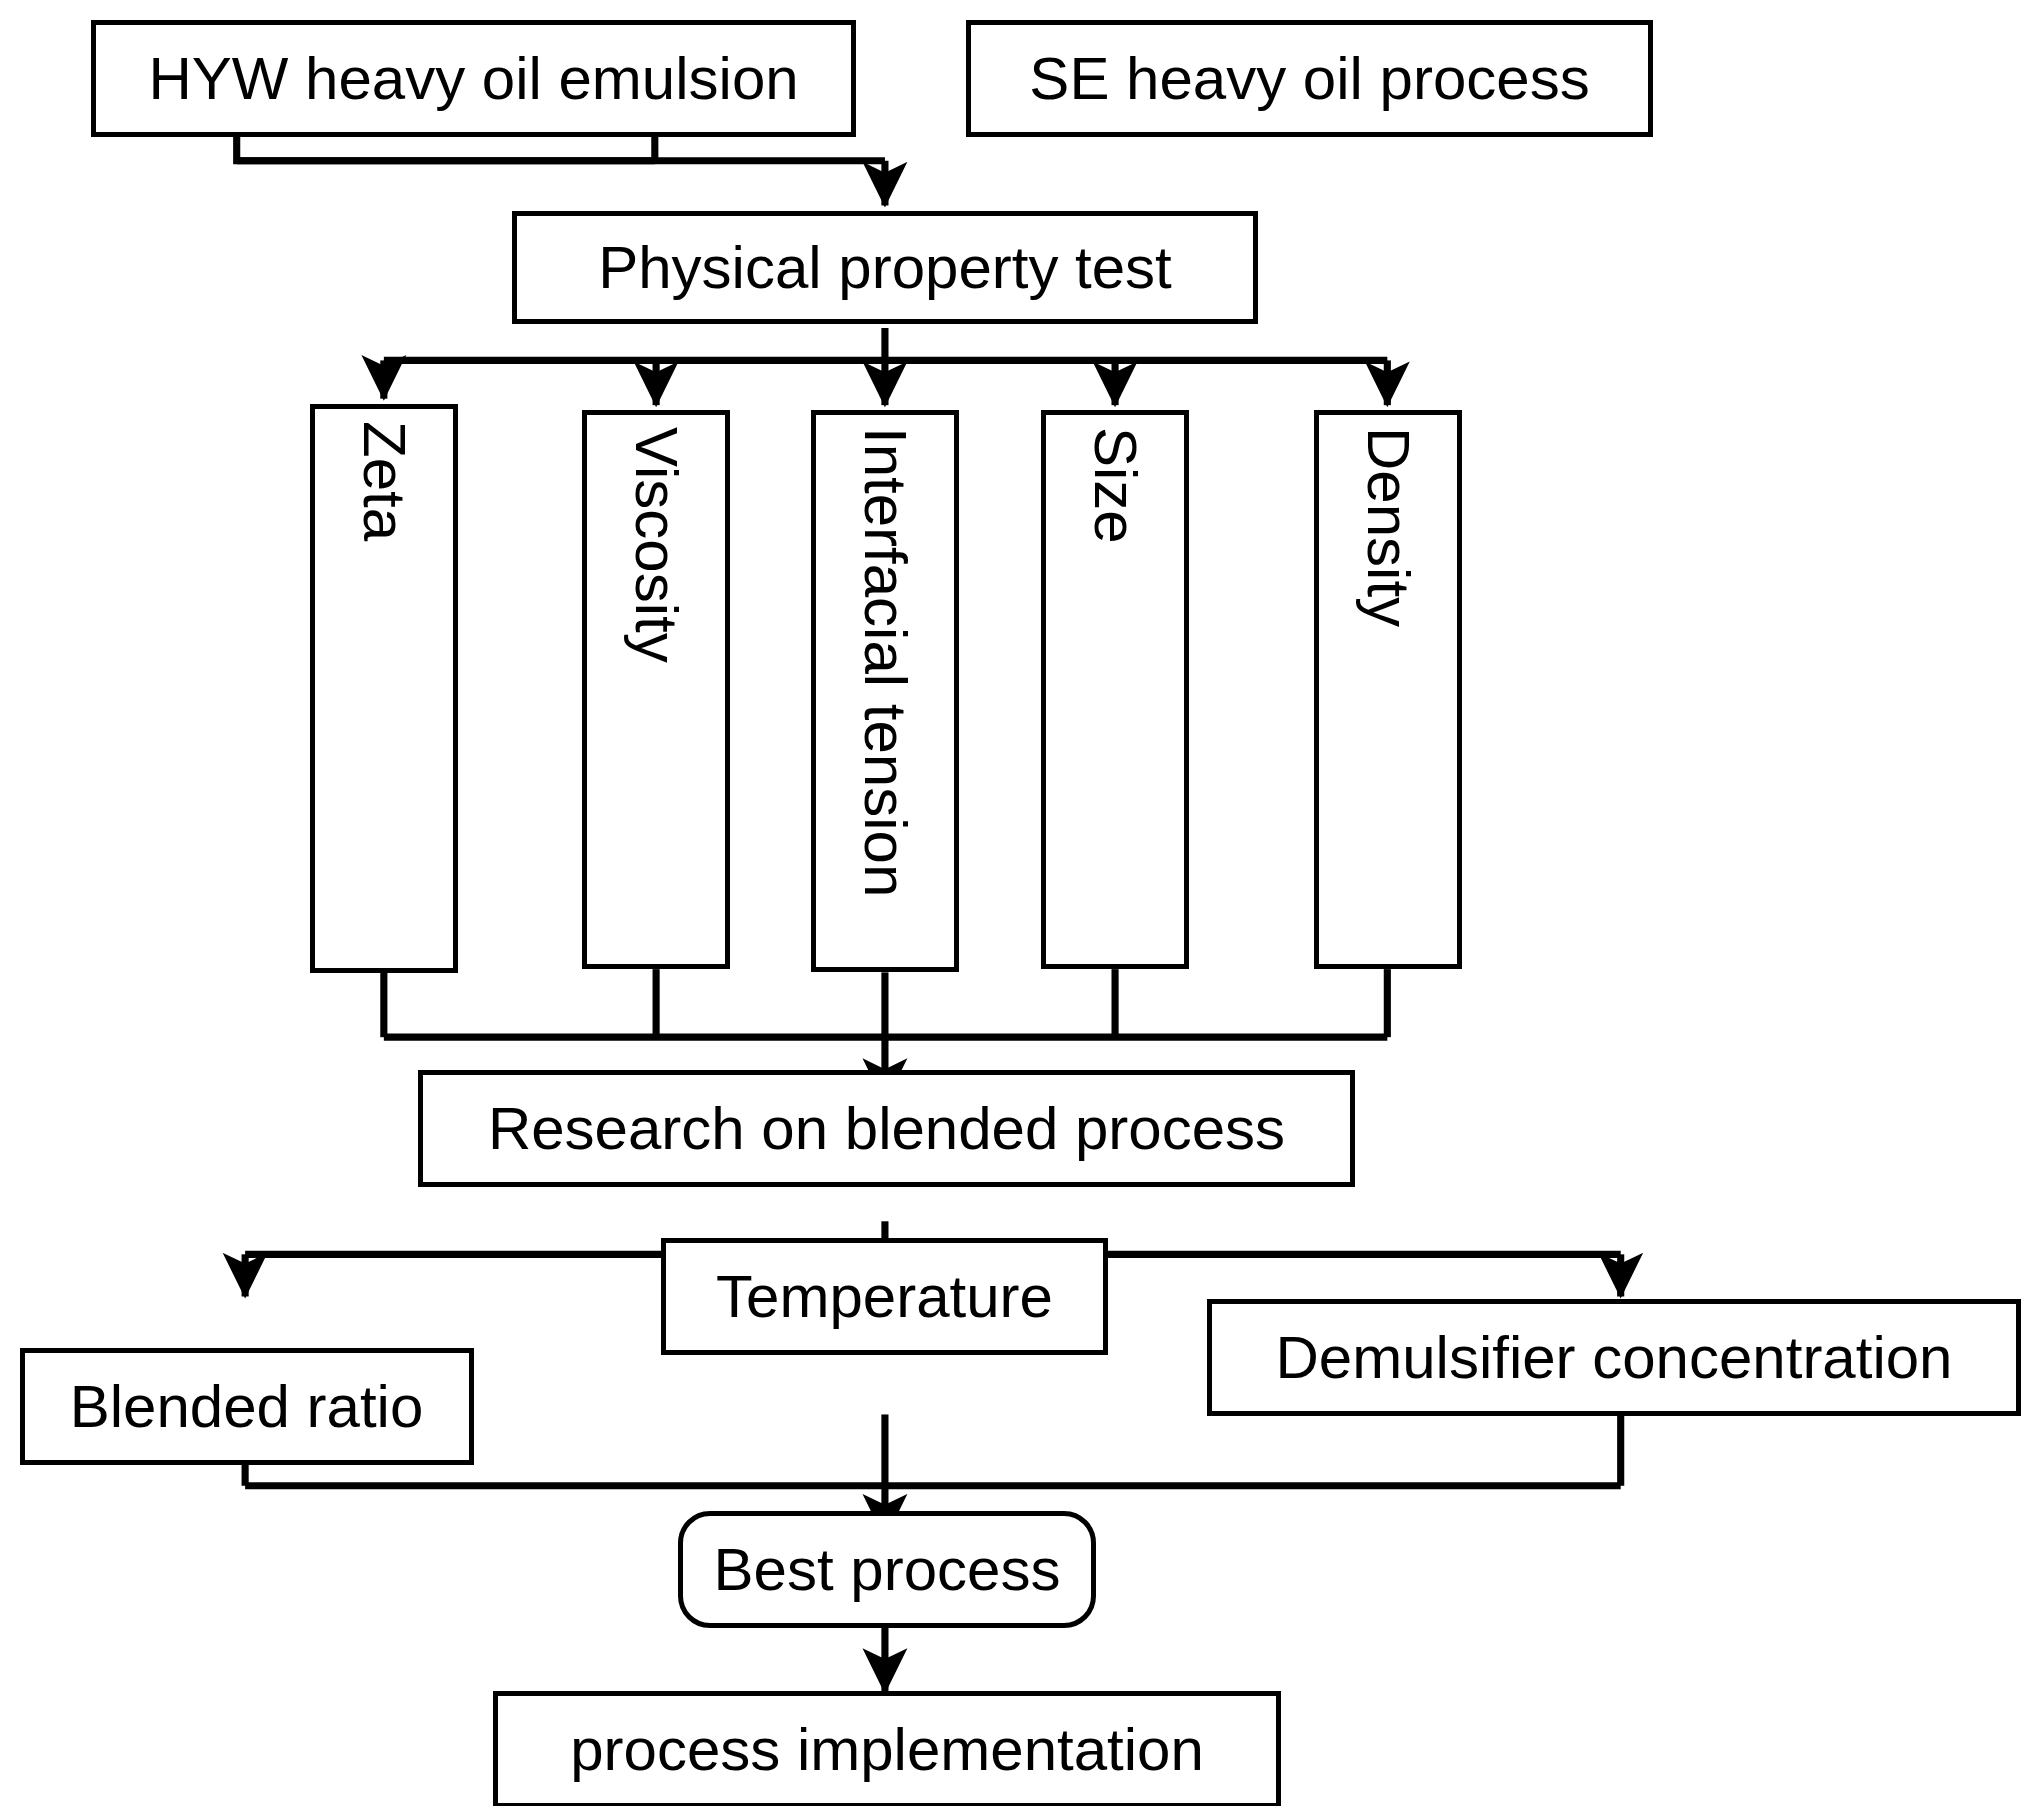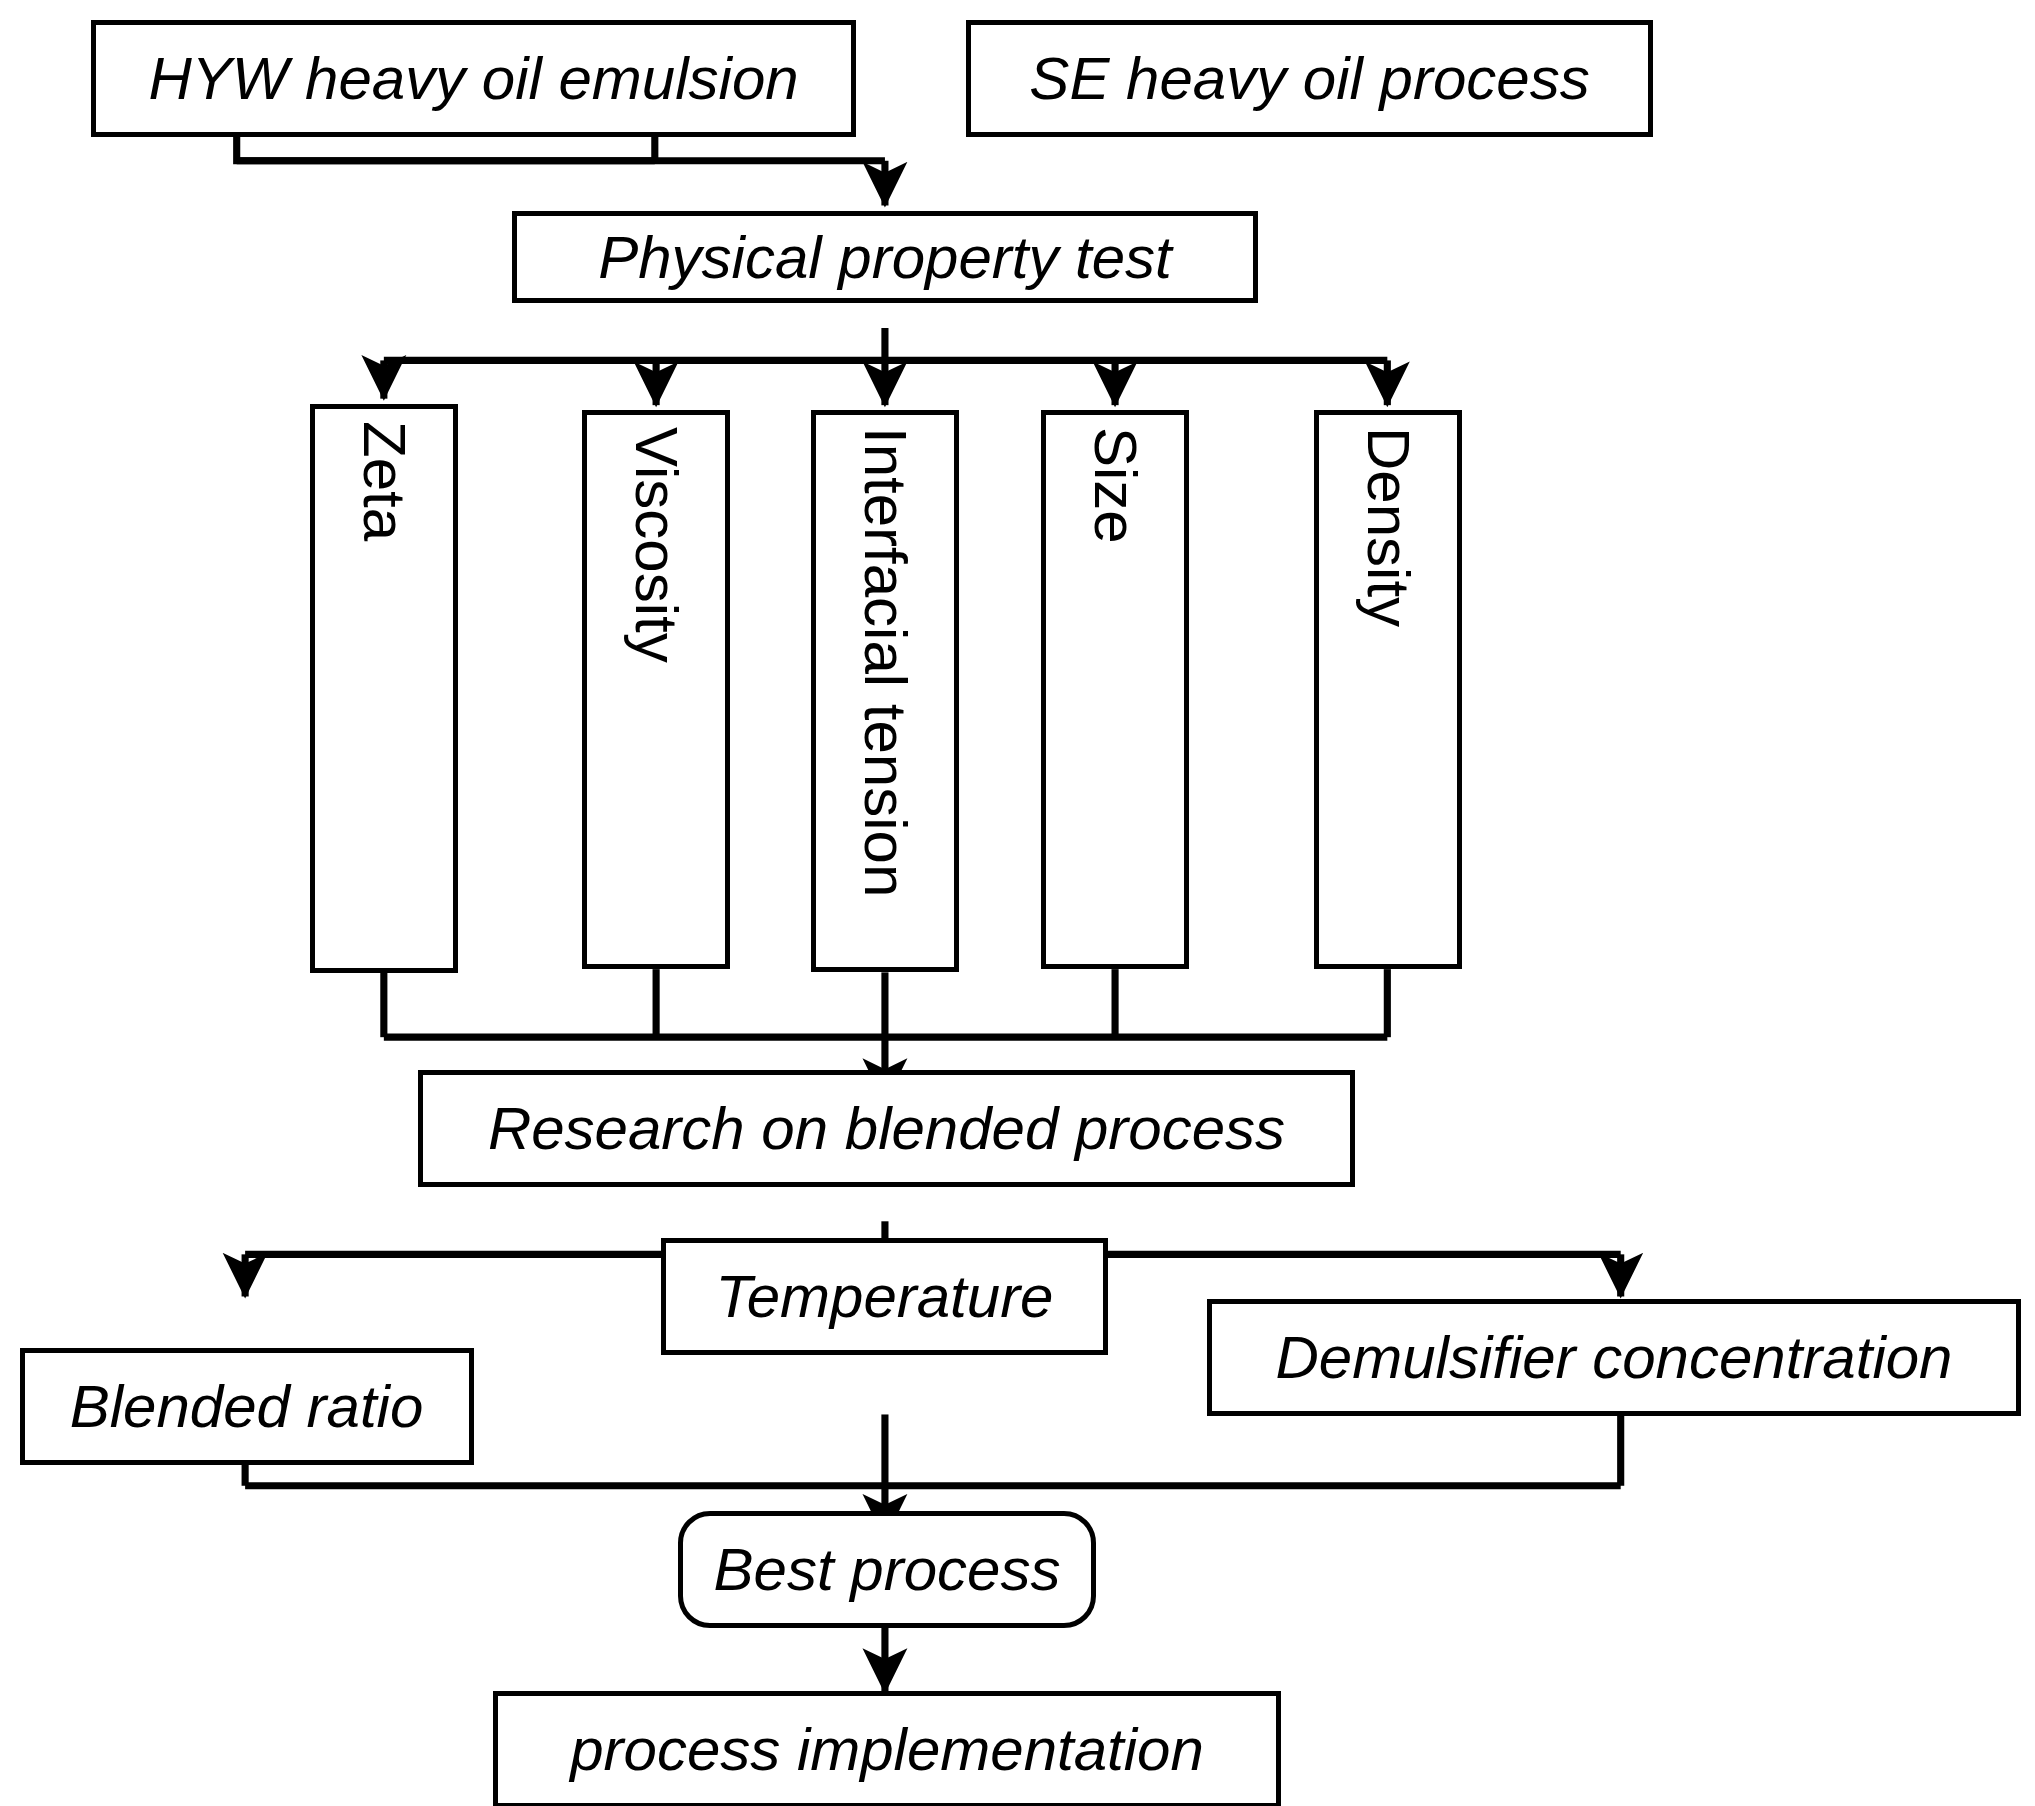--- a/index.html
+++ b/index.html
@@ -33,21 +33,20 @@
     display: flex;
     align-items: center;
     justify-content: center;
     color: #000000;
     line-height: 1.05;
     white-space: nowrap;
   }
   .node.h {
     font-size: 60px;
     padding: 0 17px;
-    font-style: italic;
   }
   .node.v {
     font-size: 60px;
     align-items: flex-start;
     justify-content: center;
     padding-top: 11.7px;
   }
   .node.v .vtext {
     writing-mode: vertical-rl;
     text-orientation: mixed;
@@ -106,21 +105,21 @@
   </svg>
 
   <div class="node h" style="left:91px; top:19.5px; width:765px; height:117px;">
     <span>HYW heavy oil emulsion</span>
   </div>
 
   <div class="node h" style="left:966px; top:19.5px; width:687px; height:117px;">
     <span>SE heavy oil process</span>
   </div>
 
-  <div class="node h" style="left:512px; top:211px; width:746px; height:92px;">
+  <div class="node h" style="left:512px; top:211px; width:746px; height:113px;">
     <span>Physical property test</span>
   </div>
 
   <div class="node v" style="left:310px; top:404px; width:148px; height:569px;">
     <span class="vtext">Zeta</span>
   </div>
 
   <div class="node v" style="left:582px; top:410px; width:148px; height:559px;">
     <span class="vtext">Viscosity</span>
   </div>

